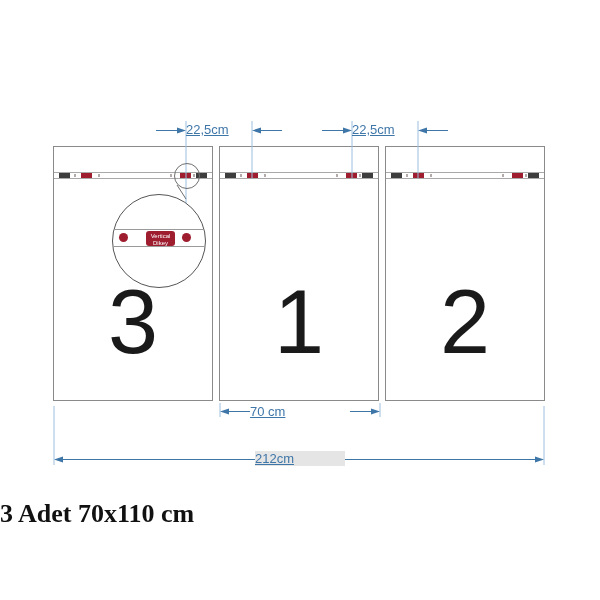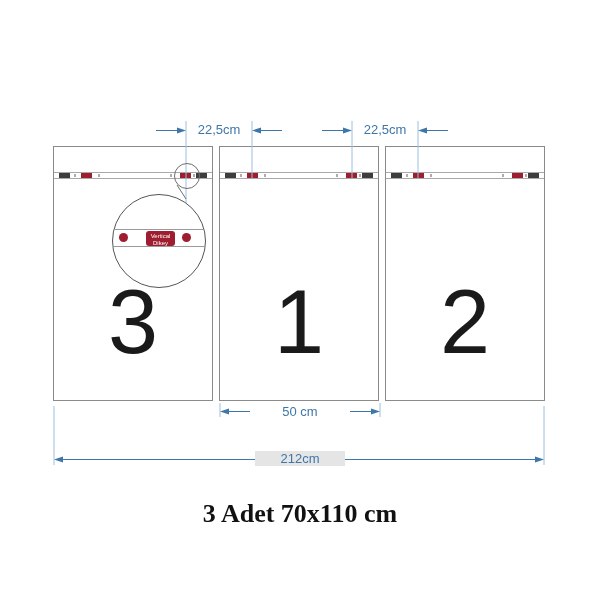--- a/index.html
+++ b/index.html
@@ -33,31 +33,31 @@
   .zoom-strip{position:absolute;left:-3px;right:-3px;top:34px;height:16px;
               border-top:1px solid #9a9a9a;border-bottom:1px solid #9a9a9a;}
   .dot{position:absolute;width:9px;height:9px;border-radius:50%;background:#9e1d2f;top:38px;}
   .dot-left{left:6px}.dot-right{left:69px}
   .zoom-label{position:absolute;left:33px;top:36px;width:29px;height:14px;
               background:#9e1d2f;border-radius:3px;color:#fff;font-size:6px;
               line-height:6px;text-align:center;padding-top:1px;box-sizing:content-box;}
   .zoom-label div{margin-top:1px;}
 
   
-  .dim-label{position:absolute;color:#3f76a8;font-size:13px;line-height:15px;text-align:center;}
+  .dim-label{position:absolute;color:#3f76a8;font-size:13px;line-height:15px;text-decoration:underline;}
   .dim-spacing-left{left:186px;width:66px;top:122px;}
   .dim-spacing-right{left:352px;width:66px;top:122px;}
   .dim-70{left:250px;width:100px;top:404px;background:#fff;}
   .dim-212{left:255px;width:90px;top:451px;background:#e5e5e5;}
 
   
   .overlay{position:absolute;left:0;top:0;width:600px;height:600px;pointer-events:none;}
 
   
-  .title{position:absolute;left:0;right:0;top:499px;text-align:center;
+  .title{position:absolute;left:0;right:0;top:499px;text-align:left;
          font-family:"Liberation Serif",serif;font-weight:bold;font-size:26px;color:#111;}
 </style>
 </head>
 <body>
 
 <div class="canvas">
 
   <div class="panel panel-1">
     <div class="rail">
       <div class="mk mk-dark mk-d1"></div>
@@ -140,18 +140,18 @@
     <div class="dot dot-left"></div>
     <div class="dot dot-right"></div>
     <div class="zoom-label">
       <div>Vertical</div>
       <div>Dikey</div>
     </div>
   </div>
 
   <div class="dim-label dim-spacing-left">22,5cm</div>
   <div class="dim-label dim-spacing-right">22,5cm</div>
-  <div class="dim-label dim-70">50 cm</div>
+  <div class="dim-label dim-70">70 cm</div>
   <div class="dim-label dim-212">212cm</div>
 
   <div class="title">3 Adet 70x110 cm</div>
 
 </div>
 
 </body></html>

